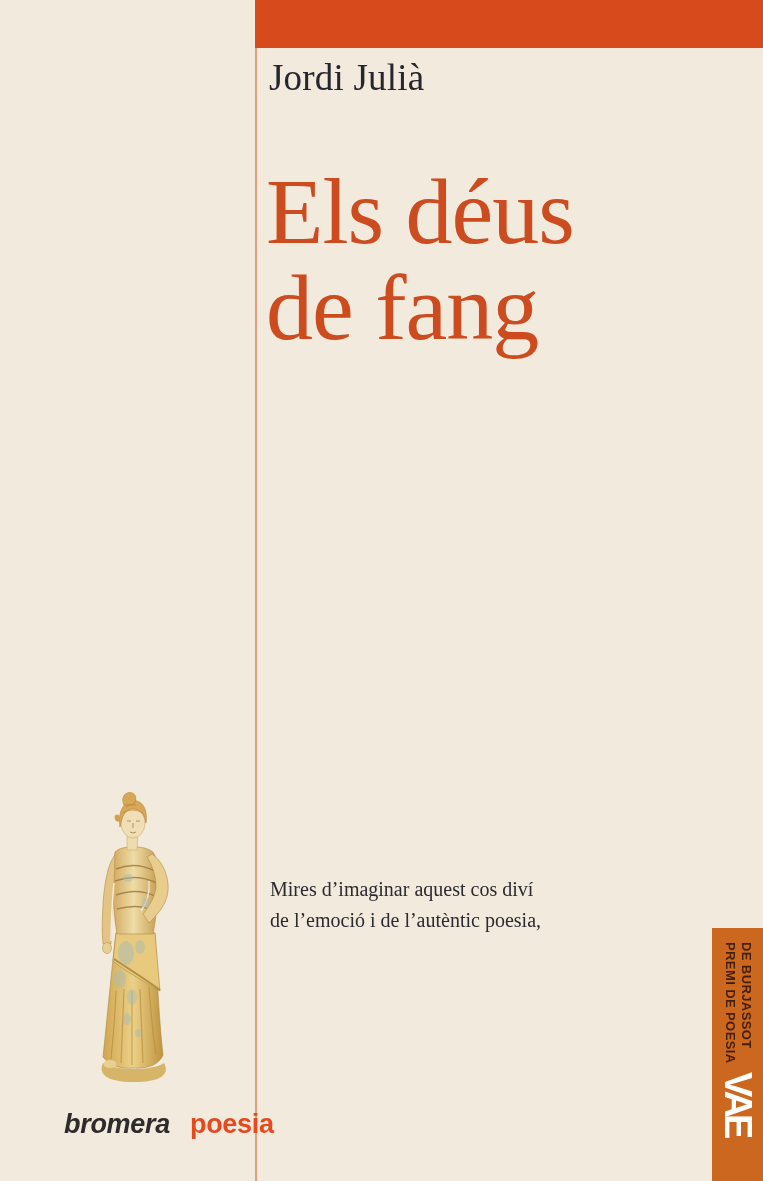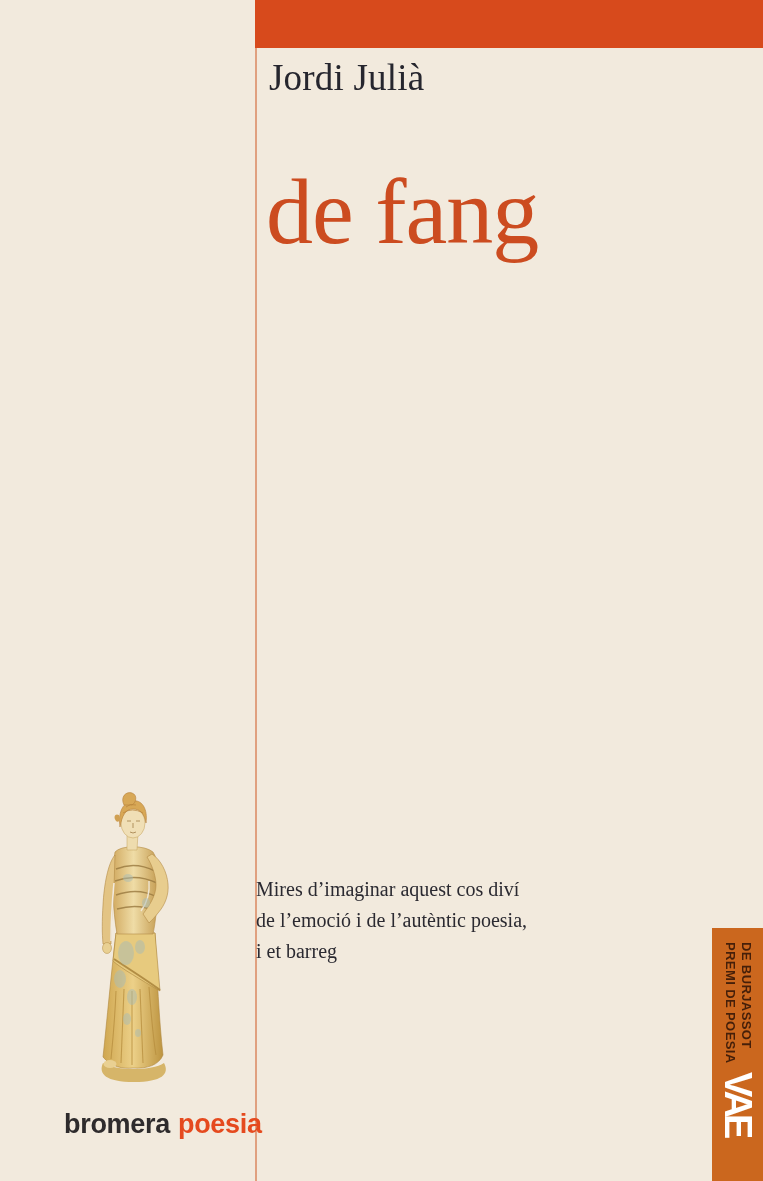--- a/index.html
+++ b/index.html
@@ -17,33 +17,33 @@
     position:absolute;left:269px;top:56px;
     font-size:37px;color:#26262e;letter-spacing:0.2px;white-space:nowrap;
   }
   
   .title{
     position:absolute;left:266px;top:163px;
     font-size:94px;line-height:96px;color:#cc4c20;letter-spacing:-1px;
   }
   
   .poem{
-    position:absolute;left:256px;top:874px;
+    position:absolute;left:270px;top:874px;
     font-size:20px;line-height:31px;color:#2b2a31;white-space:nowrap;
   }
   
   .statue{position:absolute;left:70px;top:783px;width:130px;height:308px;}
   
   .brand{
     position:absolute;left:64px;top:1109px;
     font-family:"Liberation Sans","DejaVu Sans",sans-serif;
     font-weight:bold;font-size:27px;letter-spacing:-0.3px;white-space:nowrap;
   }
-  .brand .b-name{color:#2e2b2c;}
-  .brand .b-coll{color:#e54a1e;margin-left:8px;}
+  .brand .b-name{color:#2e2b2c;font-style:italic;}
+  .brand .b-coll{color:#e54a1e;margin-left:20px;}
   
   .ribbon{position:absolute;left:712px;top:928px;width:51px;height:253px;background:#cb671e;}
   .ribbon .premi{
     position:absolute;top:14px;left:50%;transform:translateX(-50%);
     writing-mode:vertical-lr;text-orientation:mixed;
     font-family:"Liberation Sans","DejaVu Sans",sans-serif;
     font-weight:bold;font-size:13px;line-height:16px;letter-spacing:0.4px;
     color:#451f09;white-space:nowrap;
   }
   .ribbon .vae{
@@ -58,20 +58,21 @@
 <body>
 
 <div class="cover">
 
   <div class="top-bar"></div>
   <div class="v-rule"></div>
 
   <div class="author">Jordi Julià</div>
 
   <div class="title">
+    <div>Els déus</div>
     <div>de fang</div>
   </div>
 
   <div class="statue">
     <svg viewBox="0 0 130 308" width="130" height="308" aria-hidden="true">
       <defs>
         <linearGradient id="bodyg" x1="0" y1="0" x2="1" y2="0">
           <stop offset="0" stop-color="#d2ab62"></stop>
           <stop offset="0.45" stop-color="#efdca6"></stop>
           <stop offset="1" stop-color="#c49b50"></stop>
@@ -144,21 +145,20 @@
         <ellipse cx="76" cy="120" rx="4" ry="5"></ellipse>
         <ellipse cx="58" cy="95" rx="5" ry="4"></ellipse>
         <ellipse cx="68" cy="250" rx="3" ry="4"></ellipse>
       </g>
     </svg>
   </div>
 
   <div class="poem">
     <div>Mires d’imaginar aquest cos diví</div>
     <div>de l’emoció i de l’autèntic poesia,</div>
-    <div>i et barreg</div>
   </div>
 
   <div class="brand">
     <span class="b-name">bromera</span><span class="b-coll">poesia</span>
   </div>
 
   <div class="ribbon">
     <div class="premi">
       <div>PREMI DE POESIA</div>
       <div>DE BURJASSOT</div>

